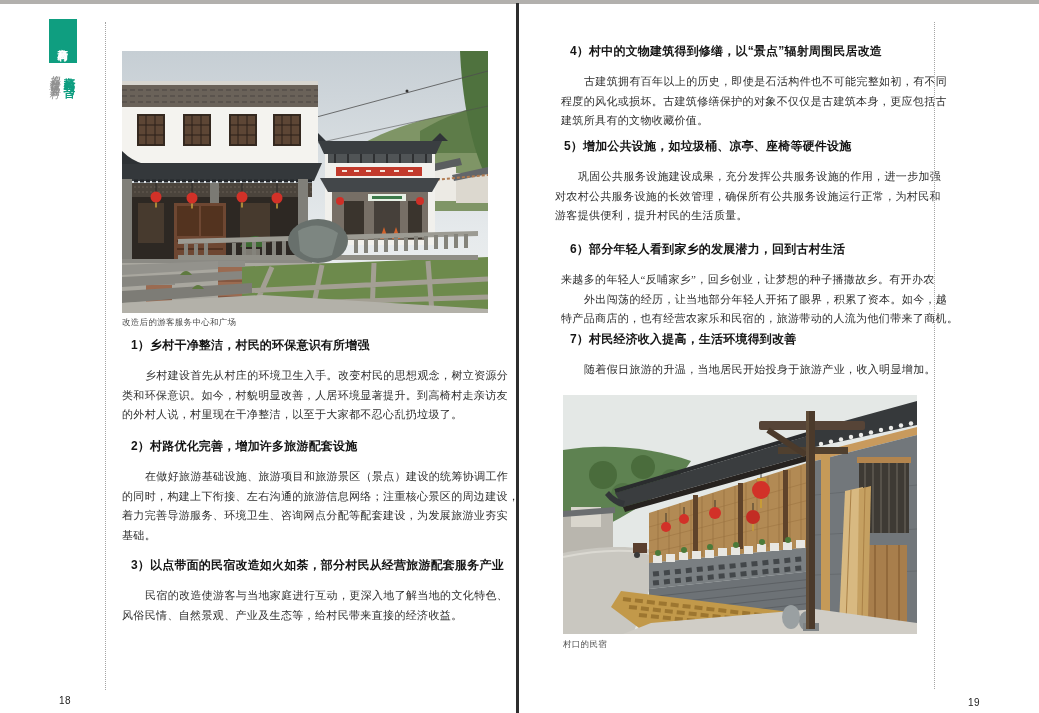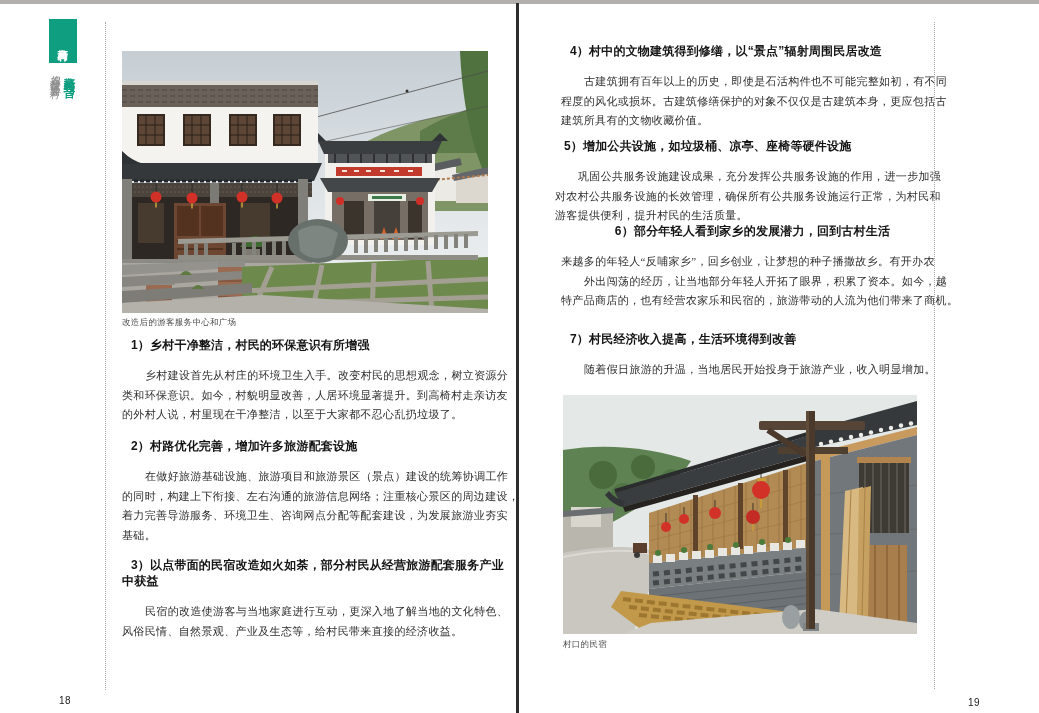--- a/index.html
+++ b/index.html
@@ -33,21 +33,21 @@
   .caption{position:absolute;font-size:8.5px;color:#4c4c4c;letter-spacing:0.3px;}
   .cap-left{left:122px;top:300px;}
   .cap-right{left:44px;top:622px;}
 
   .section{position:absolute;width:374px;}
   .sec1{left:122px;top:320px;}
   .sec2{left:122px;top:421px;}
   .sec3{left:122px;top:540px;}
   .sec4{left:42px;top:26px;}
   .sec5{left:36px;top:121px;}
-  .sec6{left:42px;top:206px;text-align:center;}
+  .sec6{left:42px;top:224px;}
   .sec7{left:42px;top:314px;}
   .h-wrap{margin-bottom:13px;}
   .h-line{font-weight:bold;font-size:12px;color:#141414;line-height:16px;
           padding-left:9px;letter-spacing:0.2px;white-space:nowrap;}
   .h-line.cont{padding-left:0;}
   .b-line{font-size:11px;color:#2e2e2e;height:19.7px;line-height:19.7px;
           letter-spacing:0.35px;white-space:nowrap;font-family:"Liberation Serif",serif;}
   .b-line.first{padding-left:23px;}
 
   .pagenum{position:absolute;font-size:10px;color:#1c1c1c;letter-spacing:0.5px;}
@@ -232,21 +232,20 @@
         <div class="h-line">2）村路优化完善，增加许多旅游配套设施</div>
       </div>
       <div class="b-line first">在做好旅游基础设施、旅游项目和旅游景区（景点）建设的统筹协调工作</div>
       <div class="b-line">的同时，构建上下衔接、左右沟通的旅游信息网络；注重核心景区的周边建设，</div>
       <div class="b-line">着力完善导游服务、环境卫生、咨询网点分配等配套建设，为发展旅游业夯实</div>
       <div class="b-line">基础。</div>
     </div>
   <div class="section sec3">
       <div class="h-wrap">
         <div class="h-line">3）以点带面的民宿改造如火如荼，部分村民从经营旅游配套服务产业</div>
-        <div class="h-line cont">中获益</div>
       </div>
       <div class="b-line first">民宿的改造使游客与当地家庭进行互动，更深入地了解当地的文化特色、</div>
       <div class="b-line">风俗民情、自然景观、产业及生态等，给村民带来直接的经济收益。</div>
     </div>
 
   <div class="pagenum pn-left">18</div>
 </div>
 
 <div class="page page-right">
 

